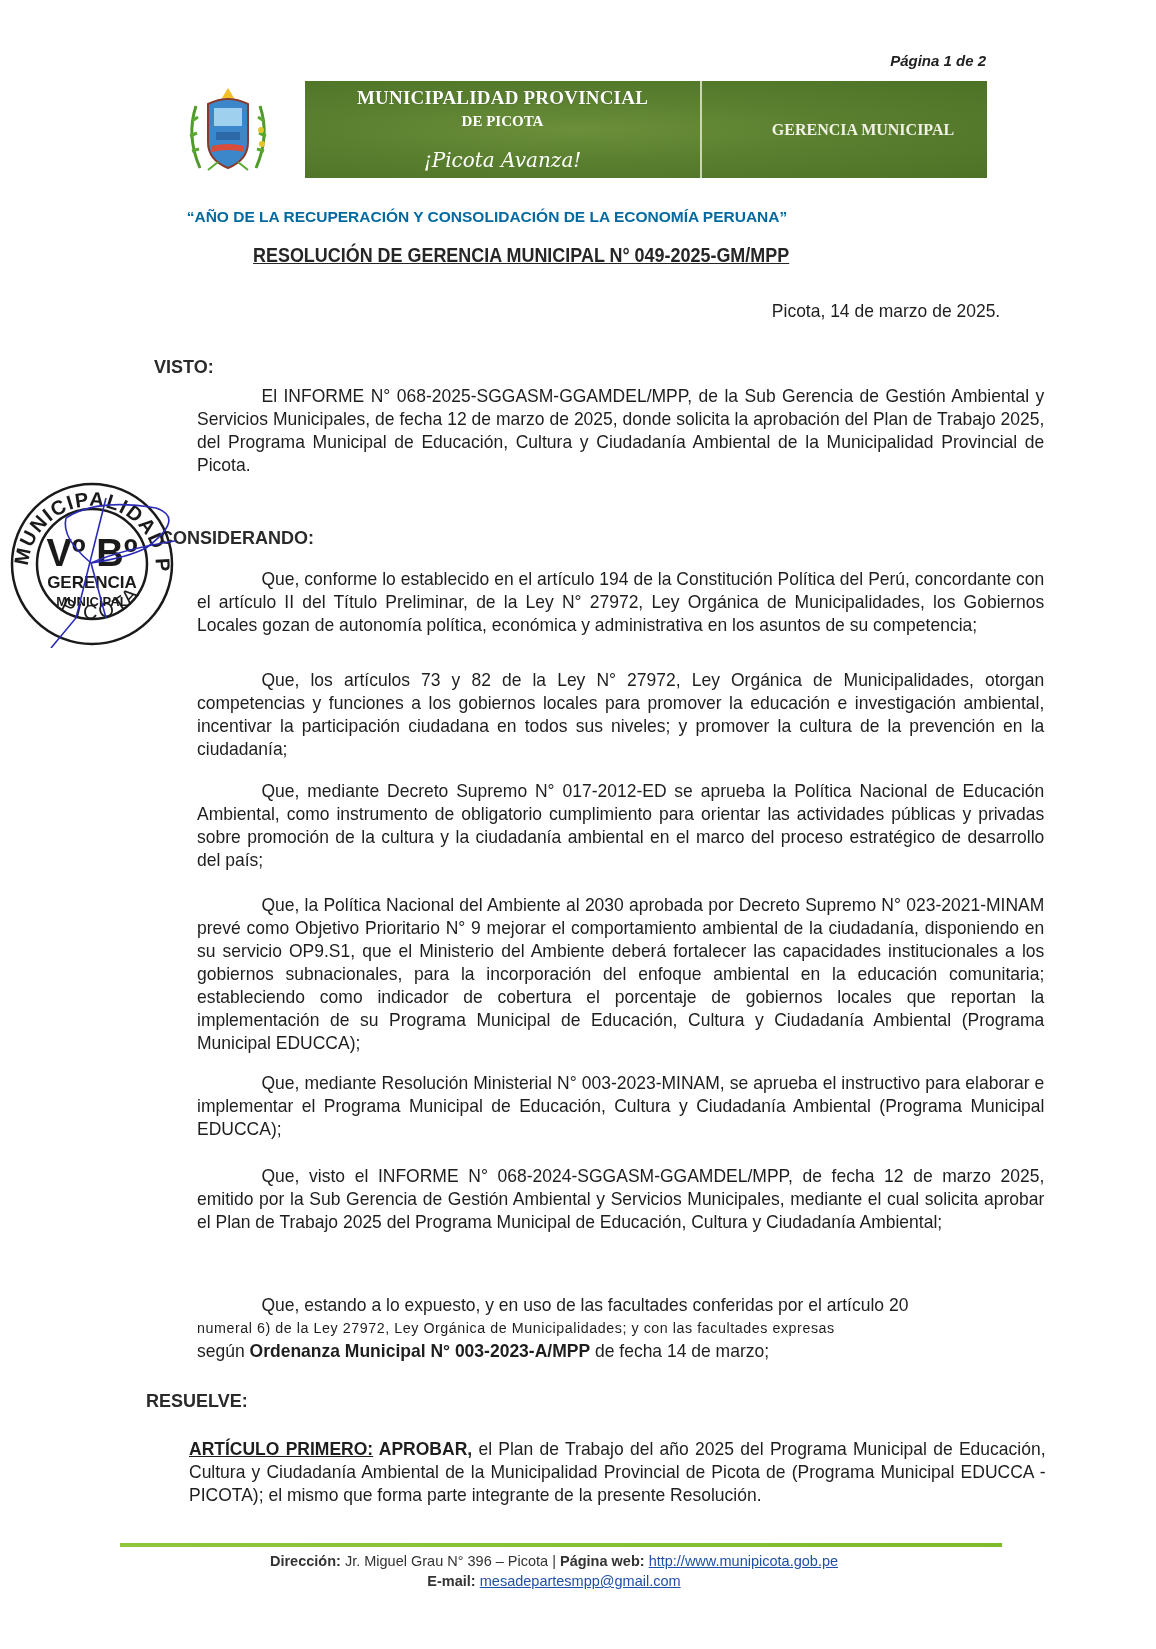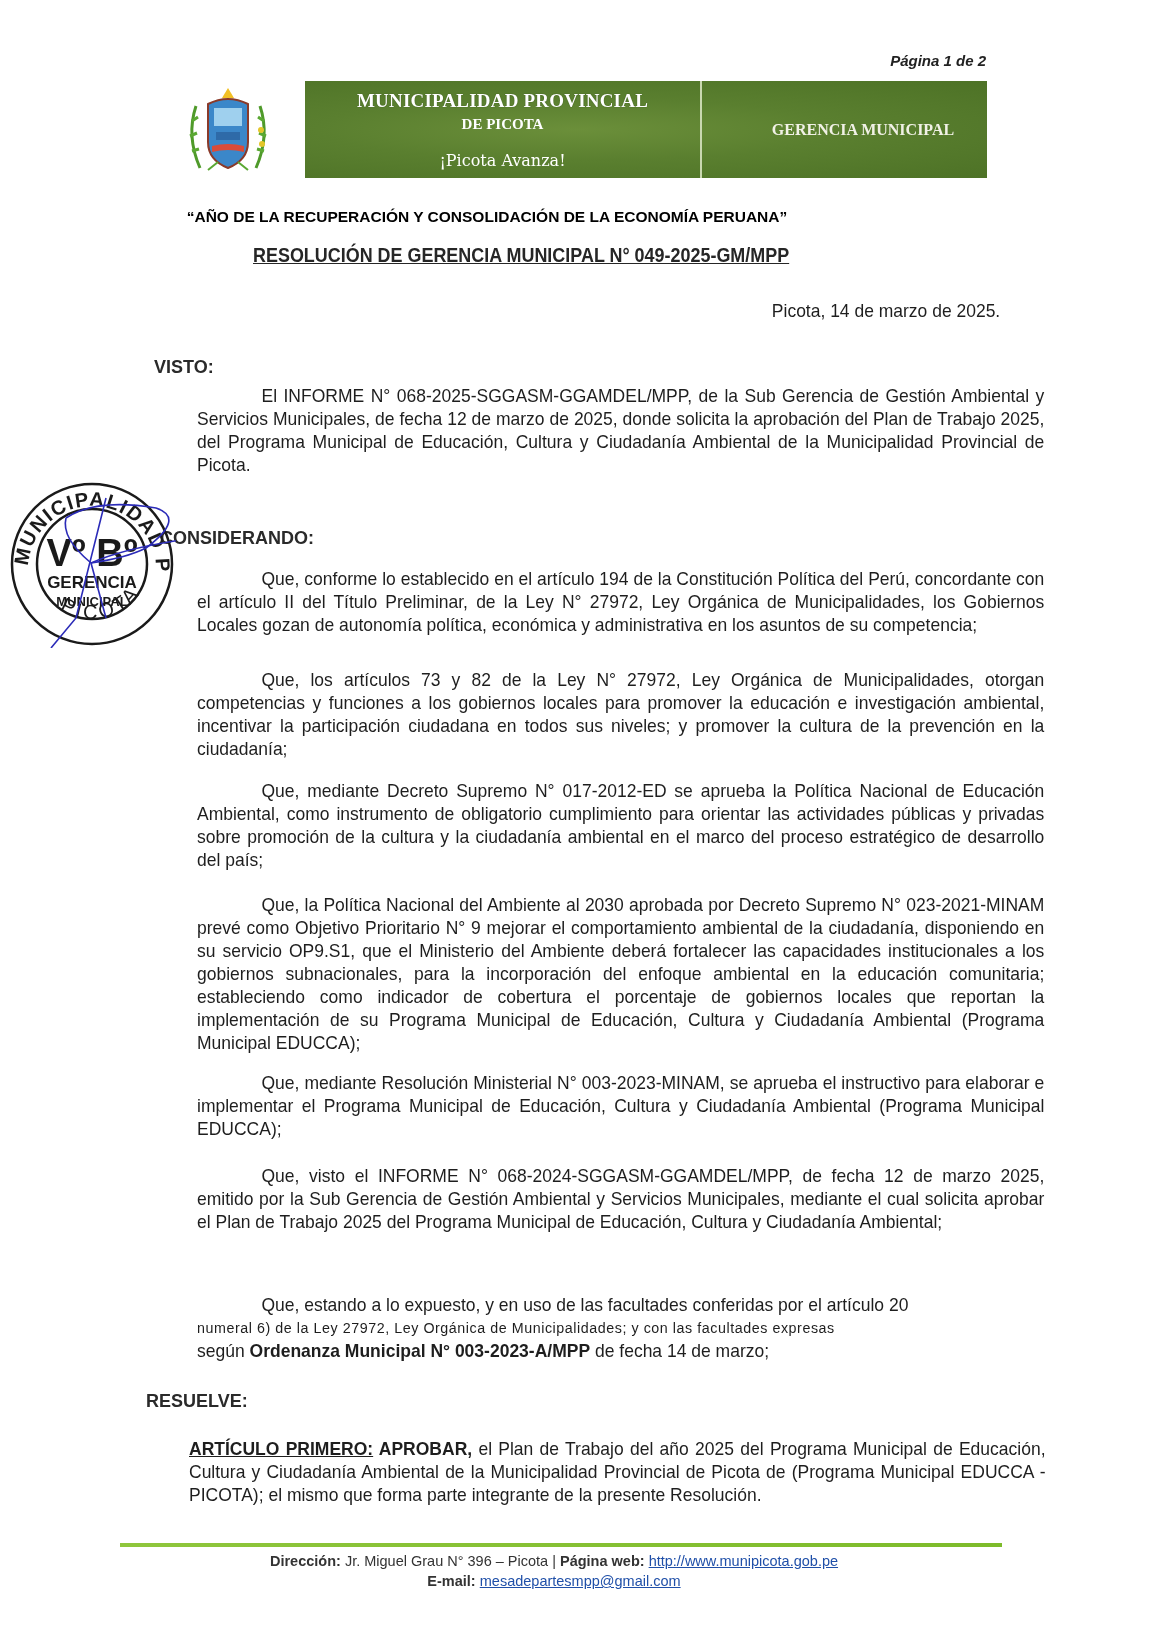--- a/index.html
+++ b/index.html
@@ -9,25 +9,25 @@
   .page-num { top: 52px; right: 170px; font-size: 15px; font-weight: bold; font-style: italic; color: #222; }
   .logo { left: 178px; top: 86px; width: 100px; height: 90px; }
   .banner { left: 305px; top: 81px; width: 682px; height: 97px;
             background: radial-gradient(ellipse at 40% 50%, #6b8f3a 0%, #5a7f2f 45%, #4d7226 100%);
             display: flex; }
   .banner-left { width: 395px; border-right: 2px solid #c9d8b0; display: flex; flex-direction: column;
                  align-items: center; justify-content: center; color: #fff; }
   .banner-title { font-family: "Liberation Serif", serif; font-weight: bold; font-size: 19px; letter-spacing: 0.2px;
                   text-shadow: 0 0 1px #2d4a14; }
   .banner-sub { font-family: "Liberation Serif", serif; font-weight: bold; font-size: 15px; margin-top: 4px; }
-  .banner-motto { font-family: "DejaVu Serif", serif; font-size: 16px; margin-top: 18px; }
+  .banner-motto { font-family: "DejaVu Serif", serif; font-style: italic; font-size: 20px; margin-top: 18px; }
   .banner-right { flex: 1; display: flex; align-items: center; justify-content: center; color: #f1f1e6;
                   font-family: "Liberation Serif", serif; font-weight: bold; font-size: 16px; margin-left: 37px; }
   .slogan { top: 208px; left: 0; width: 928px; text-align: center; font-size: 15.5px; font-weight: bold;
-            color: #000000; padding-left: 46px; box-sizing: border-box; }
+            color: #0369a1; padding-left: 46px; box-sizing: border-box; }
   .title { top: 244px; left: 253px; font-size: 19.5px; font-weight: bold; text-decoration: underline; color: #262626;
            transform: scaleX(0.92); transform-origin: left; white-space: nowrap; }
   .date { top: 300px; right: 156px; font-size: 19px; color: #1e1e1e; transform: scaleX(0.92); transform-origin: right; white-space: nowrap; }
   .section { font-size: 18px; font-weight: bold; color: #2a2a2a; }
   .para { left: 154px; width: 848px; font-size: 19px; line-height: 23px; text-align: justify; text-align-last: left;
           color: #1e1e1e; margin-left: 43px; }
   .para .inner { display: inline-block; width: 920px; transform: scaleX(0.921); transform-origin: left; }
   .indent { text-indent: 70px; }
   .b { font-weight: bold; }
   .u { text-decoration: underline; }

